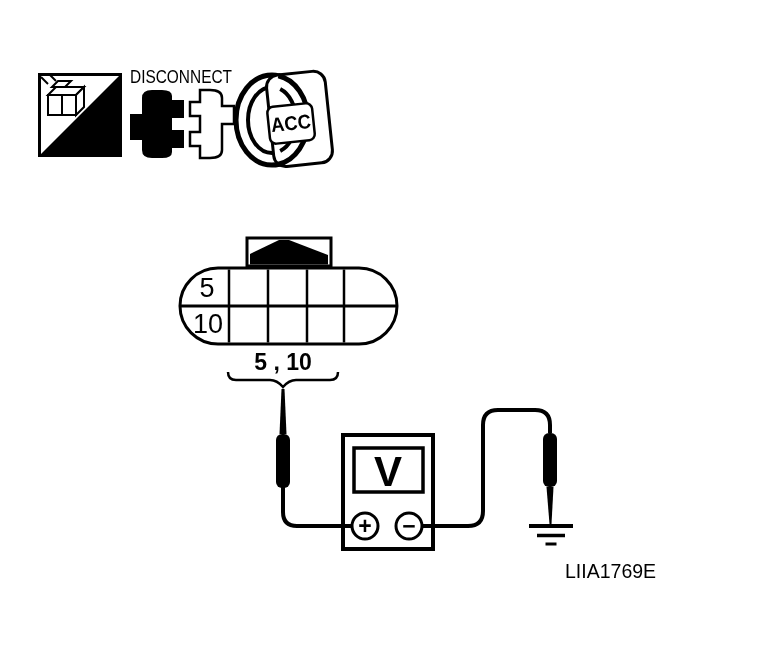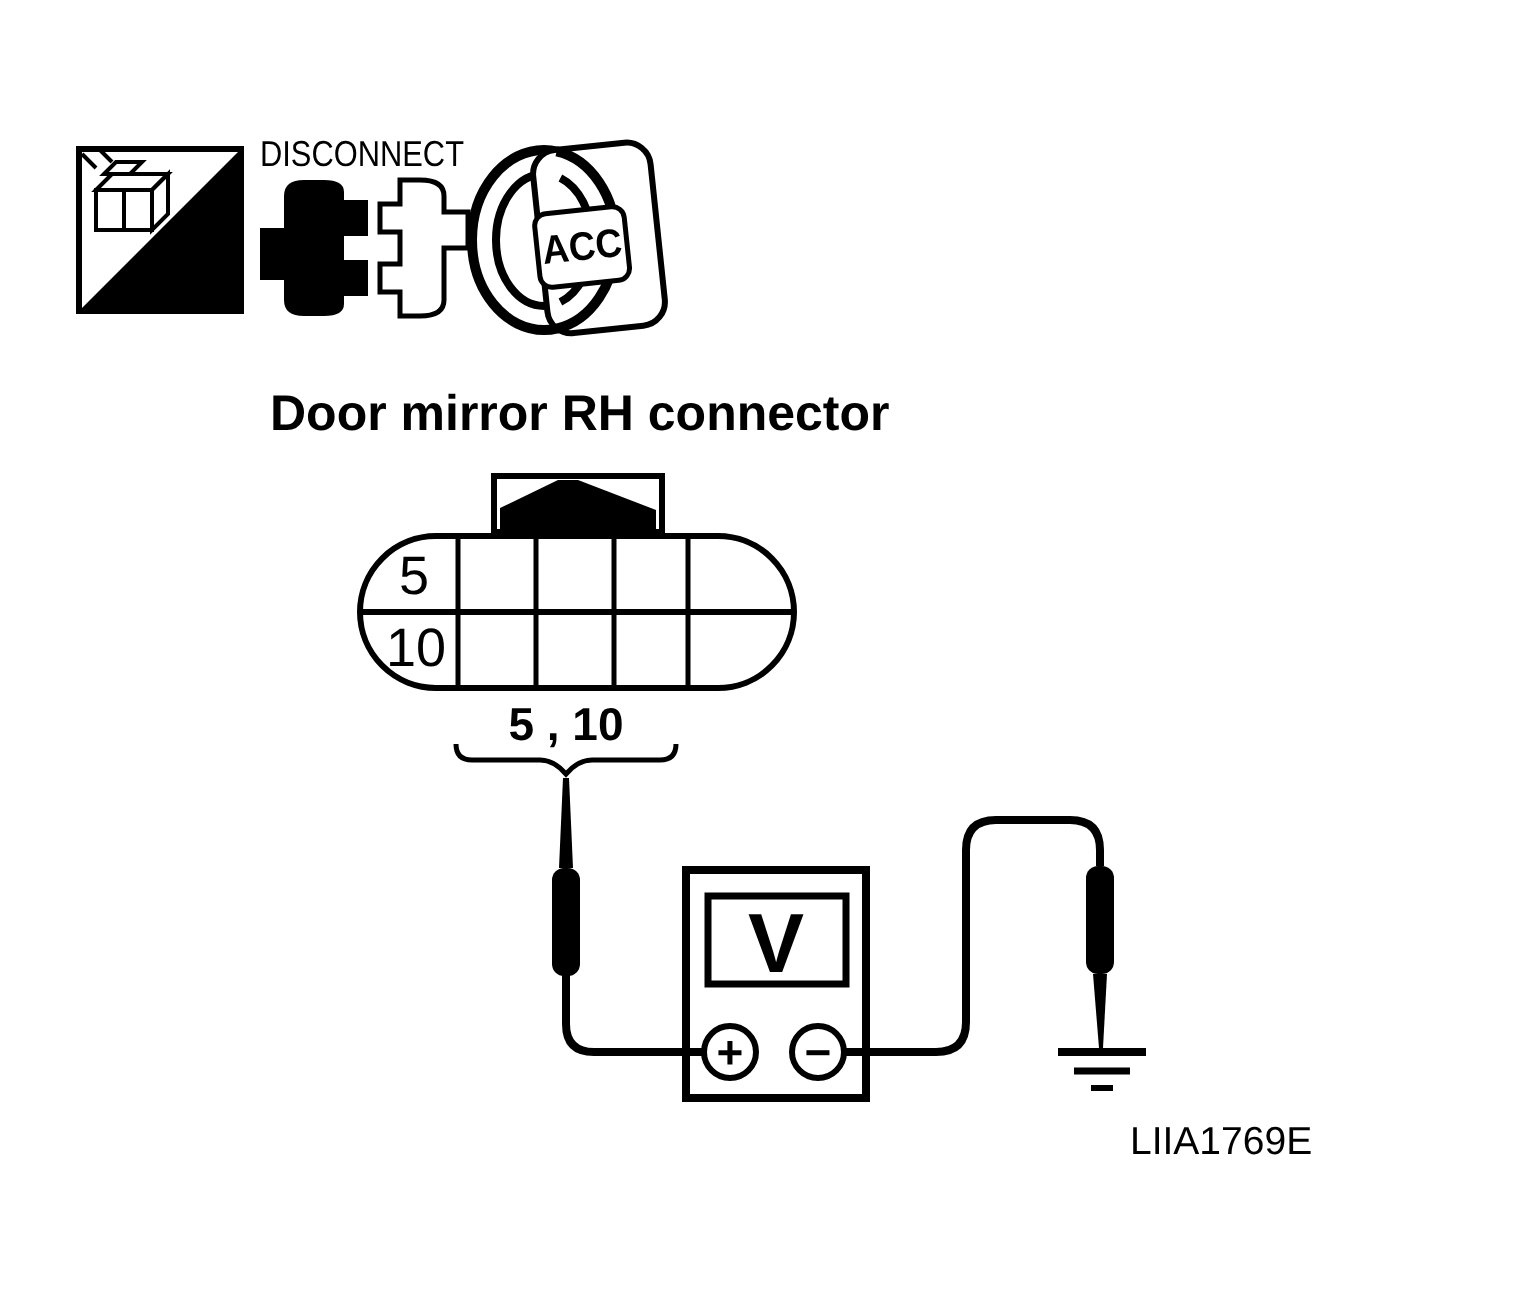--- a/index.html
+++ b/index.html
@@ -52,21 +52,20 @@
   <svg class="abs" style="left:233px;top:66px;" width="102" height="108" viewBox="0 0 102 108">
     <ellipse cx="39" cy="54" rx="36" ry="45" fill="#fff" stroke="#000" stroke-width="5"></ellipse>
     <ellipse cx="39" cy="54" rx="24" ry="33" fill="#fff" stroke="#000" stroke-width="4"></ellipse>
     <rect x="37" y="7" width="59" height="92" rx="12" fill="#fff" stroke="#000" stroke-width="3" transform="rotate(-6 66 53)"></rect>
     <path d="M45.3,9.7 A36,45 0 0 1 45.3,98.3" fill="none" stroke="#000" stroke-width="5"></path>
     <path d="M47.2,23 A24,33 0 0 1 47.2,85" fill="none" stroke="#000" stroke-width="4"></path>
     <rect x="35.5" y="39" width="45" height="37" rx="6" fill="#fff" stroke="#000" stroke-width="2.5" transform="rotate(-6 58 57)"></rect>
     <text x="58" y="64" font-size="20" font-weight="bold" text-anchor="middle" textLength="40" lengthAdjust="spacingAndGlyphs" transform="rotate(-6 58 57)">ACC</text>
   </svg>
 
-  <div class="abs title">Door mirror RH connector</div>
 
   <svg class="abs" style="left:165px;top:230px;" width="440" height="330" viewBox="0 0 440 330">
 
     <g>
       <rect x="15" y="38" width="217" height="76" rx="38" ry="38" fill="#fff" stroke="#000" stroke-width="3"></rect>
       <g stroke="#000">
         <line x1="16" y1="76" x2="231" y2="76" stroke-width="3"></line>
         <line x1="64" y1="39.5" x2="64" y2="112.5" stroke-width="2.5"></line>
         <line x1="103" y1="39.5" x2="103" y2="112.5" stroke-width="2.5"></line>
         <line x1="142" y1="39.5" x2="142" y2="112.5" stroke-width="2.5"></line>

